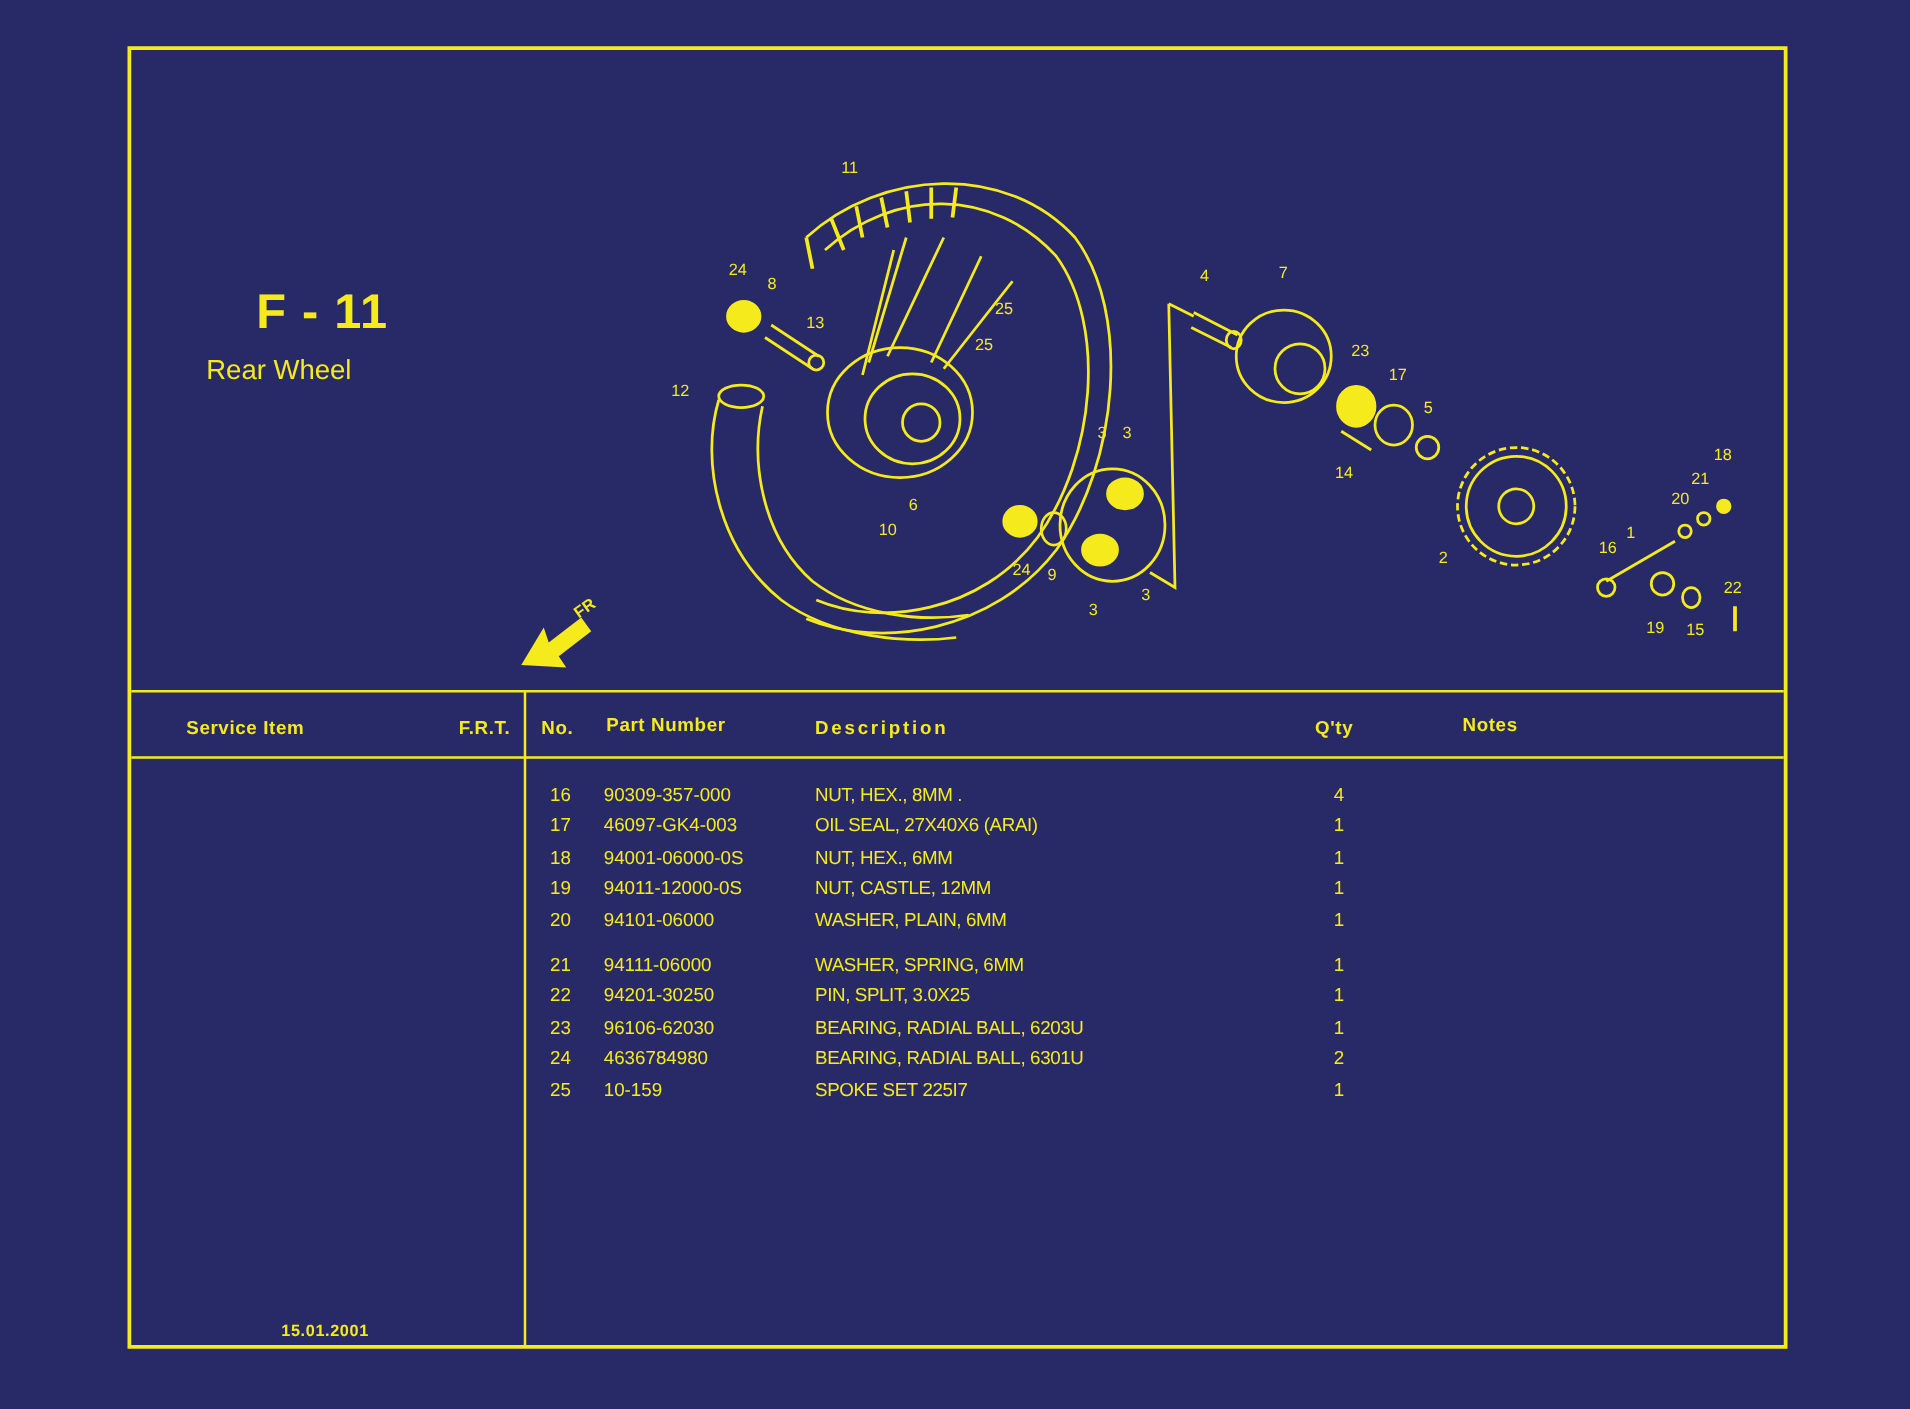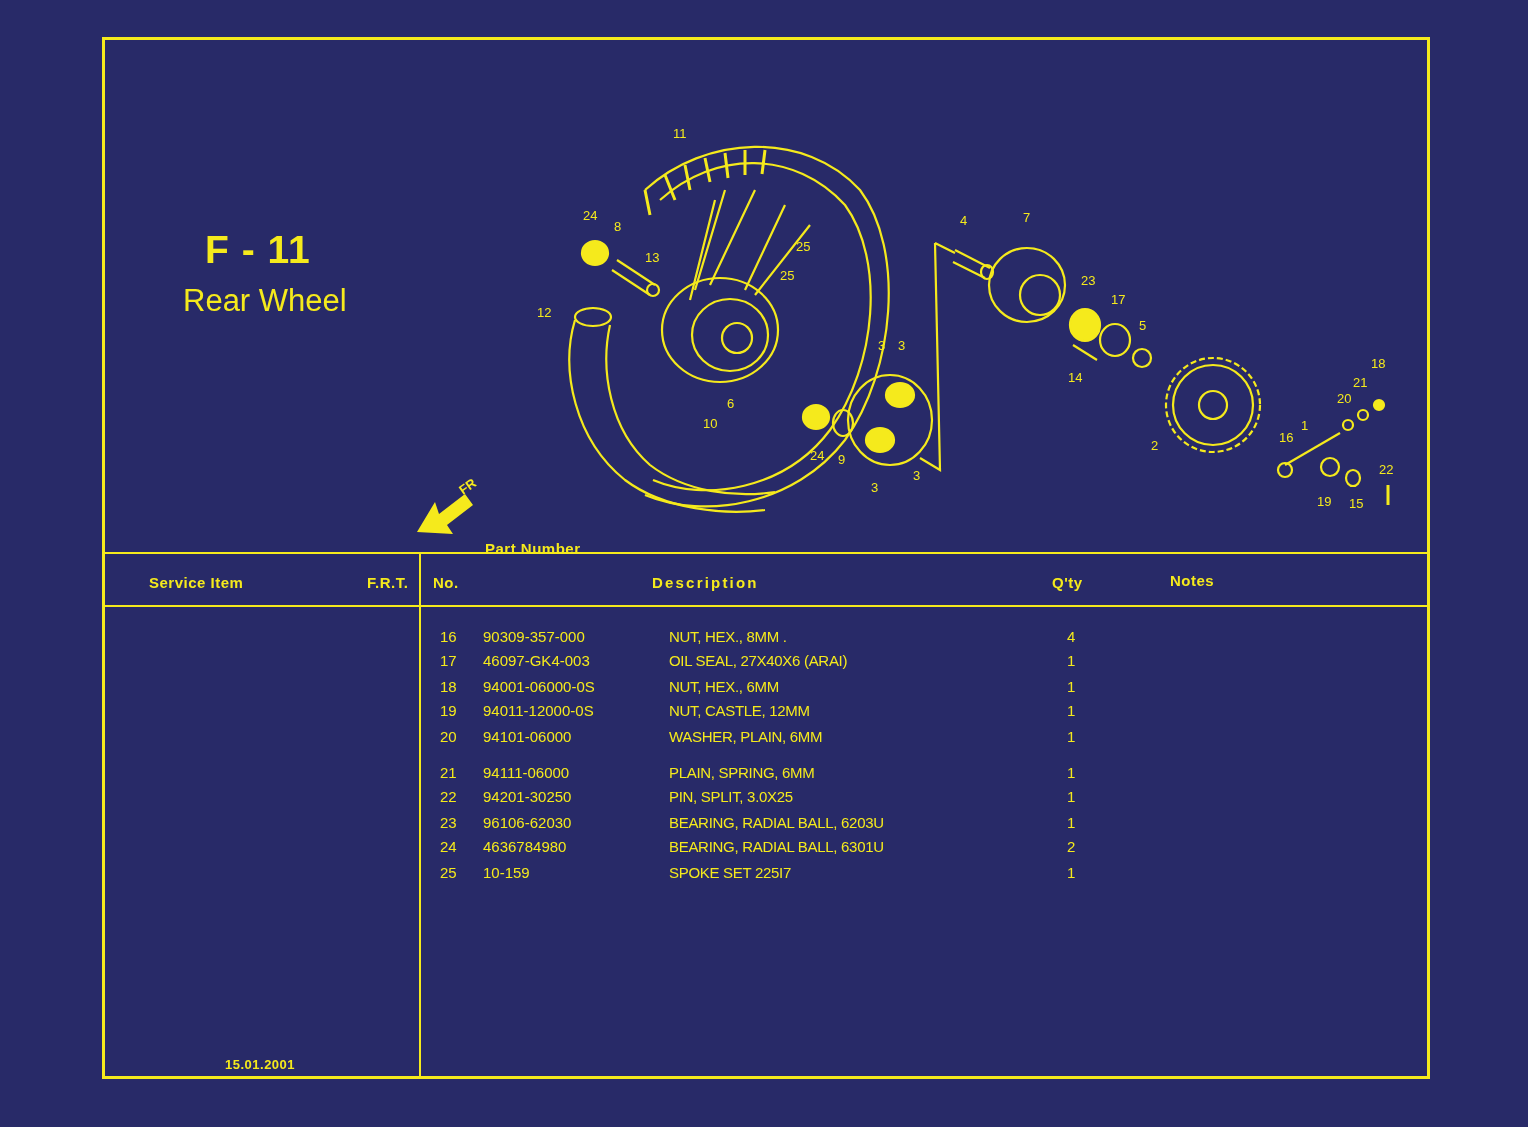--- a/index.html
+++ b/index.html
@@ -2,30 +2,30 @@
 <html><head>
 <meta charset="utf-8">
 <style>
   html,body{margin:0;padding:0;}
   body{width:1528px;height:1127px;background:#282a68;position:relative;overflow:hidden;
        font-family:"Liberation Sans","DejaVu Sans",sans-serif;color:#f5ea1c;}
   .frame{position:absolute;left:102px;top:37px;width:1322px;height:1036px;border:3px solid #f5ea1c;box-sizing:content-box;}
   .hline{position:absolute;left:0;width:100%;height:2px;background:#f5ea1c;}
   .vline{position:absolute;width:2px;background:#f5ea1c;}
   .code{position:absolute;left:100px;top:188px;font-size:39px;font-weight:bold;letter-spacing:1px;}
-  .title{position:absolute;left:78px;top:243px;font-size:31px;}
+  .title{position:absolute;left:60px;top:243px;font-size:22px;}
   .diagram{position:absolute;left:0;top:0;width:1322px;height:512px;}
   .th{position:absolute;top:534px;font-size:15px;font-weight:bold;letter-spacing:0.5px;}
   .th.desc{letter-spacing:2.2px;}
   .rows{position:absolute;left:0;top:0;}
   .row{position:absolute;height:22px;font-size:15px;white-space:nowrap;}
   .row span{position:absolute;top:0;}
   .c-no{left:335px;}
   .c-pn{left:378px;}
-  .c-desc{left:564px;letter-spacing:-0.3px;}
+  .c-desc{left:547px;letter-spacing:-0.3px;}
   .c-qty{left:962px;}
   .date{position:absolute;left:120px;top:1017px;font-size:13px;font-weight:bold;letter-spacing:0.5px;text-align:right;}
   svg text{font-family:"Liberation Sans","DejaVu Sans",sans-serif;fill:#f5ea1c;font-size:13px;}
 </style>
 </head>
 <body>
 
 <div class="frame">
 
   <div class="code">F - 11</div>
@@ -136,21 +136,21 @@
     </g>
   </svg>
 
   <div class="hline" style="top:512px;"></div>
   <div class="hline" style="top:565px;"></div>
   <div class="vline" style="left:314px;top:512px;height:524px;"></div>
 
   <div class="th" style="left:44px;">Service Item</div>
   <div class="th" style="left:262px;">F.R.T.</div>
   <div class="th" style="left:328px;">No.</div>
-  <div class="th" style="left:380px;top:500px;text-align:center;">Part Number</div>
+  <div class="th" style="left:380px;top:532px;text-align:center;">Part Number</div>
   <div class="th desc" style="left:547px;">Description</div>
   <div class="th" style="left:947px;">Q'ty</div>
   <div class="th" style="left:1065px;top:532px;">Notes</div>
 
   <div class="rows">
     <div class="row" style="top:588px;">
       <span class="c-no">16</span>
       <span class="c-pn">90309-357-000</span>
       <span class="c-desc">NUT, HEX., 8MM .</span>
       <span class="c-qty">4</span>
@@ -175,21 +175,21 @@
     </div>
     <div class="row" style="top:688px;">
       <span class="c-no">20</span>
       <span class="c-pn">94101-06000</span>
       <span class="c-desc">WASHER, PLAIN, 6MM</span>
       <span class="c-qty">1</span>
     </div>
     <div class="row" style="top:724px;">
       <span class="c-no">21</span>
       <span class="c-pn">94111-06000</span>
-      <span class="c-desc">PLAIN, SPRING, 6MM</span>
+      <span class="c-desc">WASHER, SPRING, 6MM</span>
       <span class="c-qty">1</span>
     </div>
     <div class="row" style="top:748px;">
       <span class="c-no">22</span>
       <span class="c-pn">94201-30250</span>
       <span class="c-desc">PIN, SPLIT, 3.0X25</span>
       <span class="c-qty">1</span>
     </div>
     <div class="row" style="top:774px;">
       <span class="c-no">23</span>

